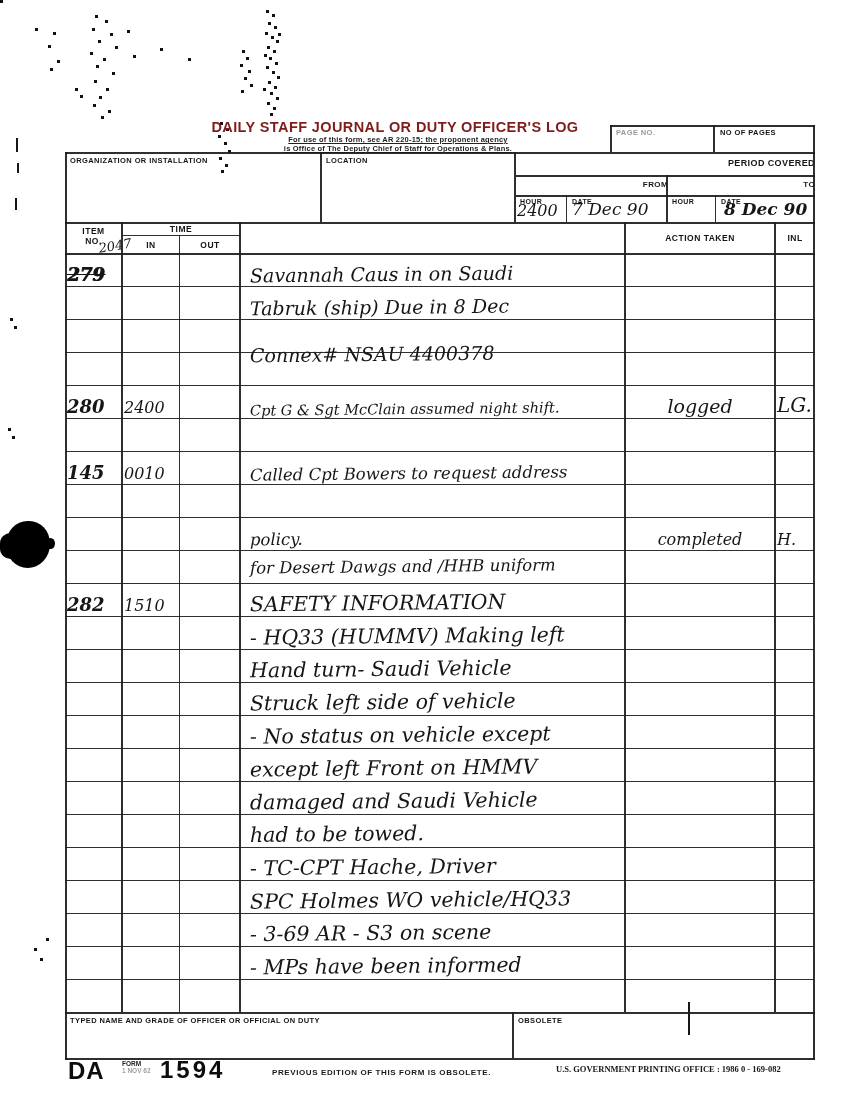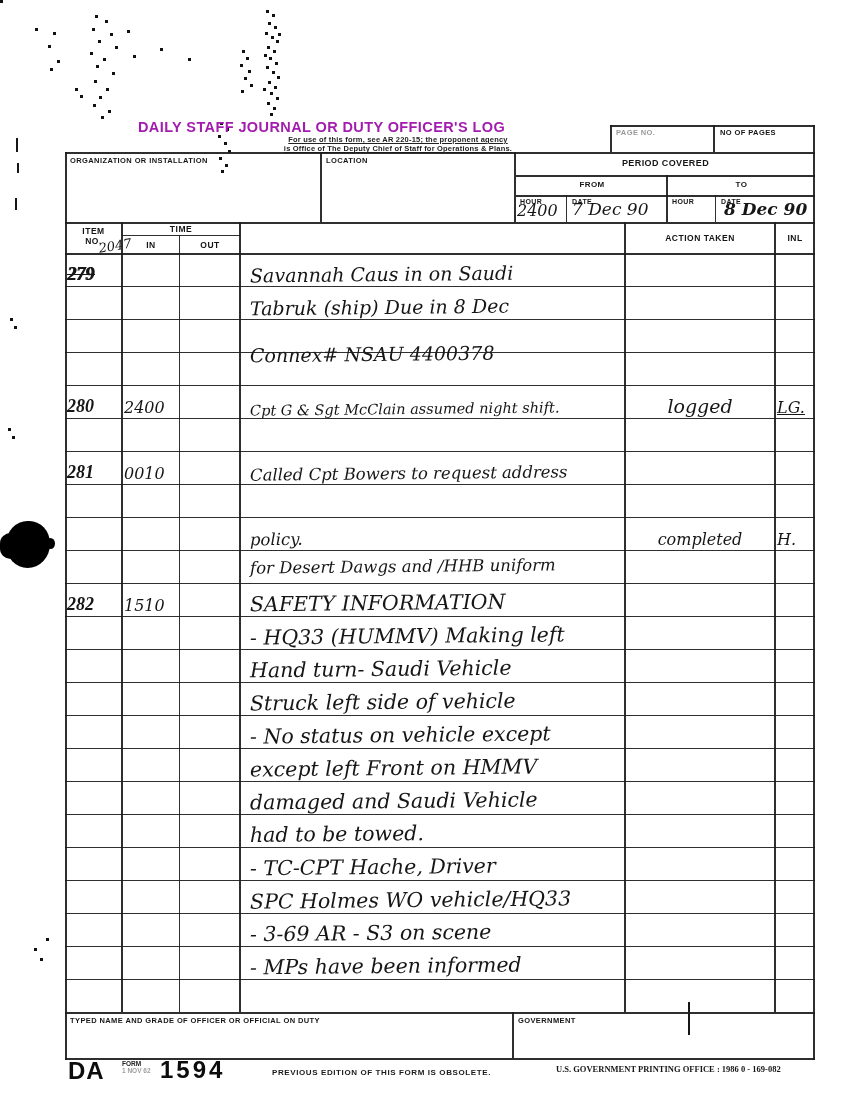--- a/index.html
+++ b/index.html
@@ -1,44 +1,44 @@
 <!DOCTYPE html>
 <html><head>
 <meta charset="utf-8">
 <style>
   html,body{margin:0;padding:0;background:#e8e8e8;}
   .page{position:relative;width:864px;height:1096px;background:#ffffff;overflow:hidden;
         font-family:"Liberation Sans",sans-serif;color:#1b1b1b;}
   .line{position:absolute;background:#1d1d1d;opacity:.92;}
   .lbl{position:absolute;font:bold 7.5px "Liberation Sans",sans-serif;letter-spacing:.4px;color:#161616;white-space:nowrap;}
-  .lbl.center{text-align:center;}
+  .lbl.center{text-align:right;}
   .faded{opacity:.45;}
-  .title{position:absolute;left:138px;top:119px;width:470px;
-         font:bold 14.5px "Liberation Sans",sans-serif;letter-spacing:.4px;color:#a21caf;}
+  .title{position:absolute;left:160px;top:119px;width:470px;text-align:center;
+         font:bold 14.5px "Liberation Sans",sans-serif;letter-spacing:.4px;color:#7f1d1d;}
   .subtitle{position:absolute;left:178px;top:135px;width:440px;text-align:center;
             font:bold 7.5px "Liberation Sans",sans-serif;color:#222;letter-spacing:.2px;}
   .subtitle .u{text-decoration:underline;}
   .hdrcell{position:absolute;font:bold 8.5px "Liberation Sans",sans-serif;letter-spacing:.5px;
            color:#141414;text-align:center;white-space:nowrap;}
   .hw{font-family:"DejaVu Serif",serif;font-style:italic;color:#161616;white-space:nowrap;}
   .hwv{position:absolute;font-family:"DejaVu Serif",serif;font-style:italic;color:#161616;white-space:nowrap;}
   
   .trow{position:absolute;left:65px;width:750px;height:33px;}
   .trow .hw{position:absolute;bottom:1px;}
-  .c-item{left:2px;width:52px;font-size:18px;font-weight:bold;font-family:Liberation Serif, serif;}
+  .c-item{left:2px;width:52px;font-size:18px;font-weight:bold;}
   .c-note{left:36px;bottom:auto;top:-15px;font-size:13px;transform:rotate(-9deg);}
   .c-in{left:59px;width:58px;font-size:16px;}
   .c-text{left:185px;max-width:430px;transform:rotate(-.6deg);}
   .c-action{left:560px;width:150px;text-align:center;}
   .c-inl{left:712px;width:38px;}
   .e279 .c-text{font-size:19px;}
   .e279 .c-item{text-decoration:line-through;text-shadow:1px 0 #111;}
   .e280 .c-text{font-size:14.5px;}
   .e280 .c-action{font-size:19px;}
-  .e280 .c-inl{font-size:16px;text-decoration:underline;}
+  .e280 .c-inl{font-size:20px;}
   .e281 .c-text{font-size:16.5px;}
   .e281 .c-action{font-size:16px;}
   .e281 .c-inl{font-size:16px;}
   .e282 .c-text{font-size:20.5px;}
   
   .da{position:absolute;left:68px;top:1057px;font:900 24px "Liberation Sans",sans-serif;letter-spacing:1px;color:#0c0c0c;}
   .formstack{position:absolute;left:122px;top:1060px;font:bold 6.5px "Liberation Sans",sans-serif;color:#222;line-height:7px;}
   .formnum{position:absolute;left:160px;top:1056px;font:bold 24px "Liberation Sans",sans-serif;letter-spacing:3px;color:#0c0c0c;}
   .prev{position:absolute;left:272px;top:1068px;font:bold 8px "Liberation Sans",sans-serif;letter-spacing:.6px;color:#1a1a1a;}
   .gpo{position:absolute;left:556px;top:1064px;font:bold 8.5px "Liberation Serif",serif;color:#161616;}
@@ -125,21 +125,21 @@
       <div class="trow" style="top: 352px;"></div>
       <div class="trow e280" style="top: 385px;">
         <span class="hw c-item">280</span>
         <span class="hw c-in">2400</span>
         <span class="hw c-text">Cpt G &amp; Sgt McClain assumed night shift.</span>
         <span class="hw c-action">logged</span>
         <span class="hw c-inl">LG.</span>
       </div>
       <div class="trow" style="top: 418px;"></div>
       <div class="trow e281" style="top: 451px;">
-        <span class="hw c-item">281</span>
+        <span class="hw c-item">145</span>
         <span class="hw c-in">0010</span>
         <span class="hw c-text">Called Cpt Bowers to request address</span>
       </div>
       <div class="trow e281" style="top: 504px; margin-top: 40px;">
         <span class="hw c-text">for Desert Dawgs and /HHB uniform</span>
       </div>
       <div class="trow e281" style="top: 517px;">
         <span class="hw c-text">policy.</span>
         <span class="hw c-action">completed</span>
         <span class="hw c-inl">H.</span>
@@ -180,21 +180,21 @@
       <div class="trow e282" style="top: 913px;">
         <span class="hw c-text">- 3-69 AR - S3 on scene</span>
       </div>
       <div class="trow e282" style="top: 946px;">
         <span class="hw c-text">- MPs have been informed</span>
       </div>
       <div class="trow" style="top: 979px;"></div>
     </div>
 
   <div class="lbl" style="left:70px;top:1016px;">TYPED NAME AND GRADE OF OFFICER OR OFFICIAL ON DUTY</div>
-  <div class="lbl" style="left:518px;top:1016px;">GOVERNMENT</div>
+  <div class="lbl" style="left:518px;top:1016px;">OBSOLETE</div>
 
   <div class="da">DA</div>
   <div class="formstack">
     <span>FORM</span><br>
     <span class="faded">1 NOV 62</span>
   </div>
   <div class="formnum">1594</div>
   <div class="prev">PREVIOUS EDITION OF THIS FORM IS OBSOLETE.</div>
   <div class="gpo">U.S. GOVERNMENT PRINTING OFFICE : 1986 0 - 169-082</div>
 

